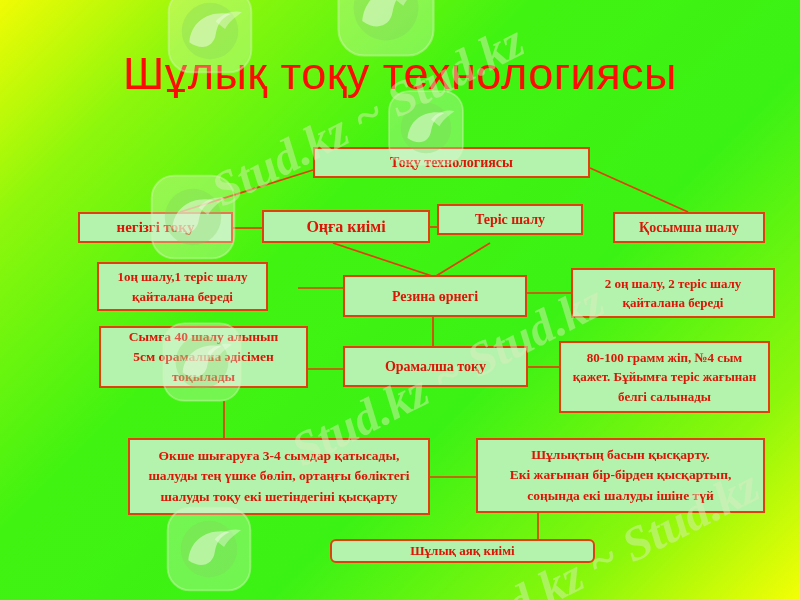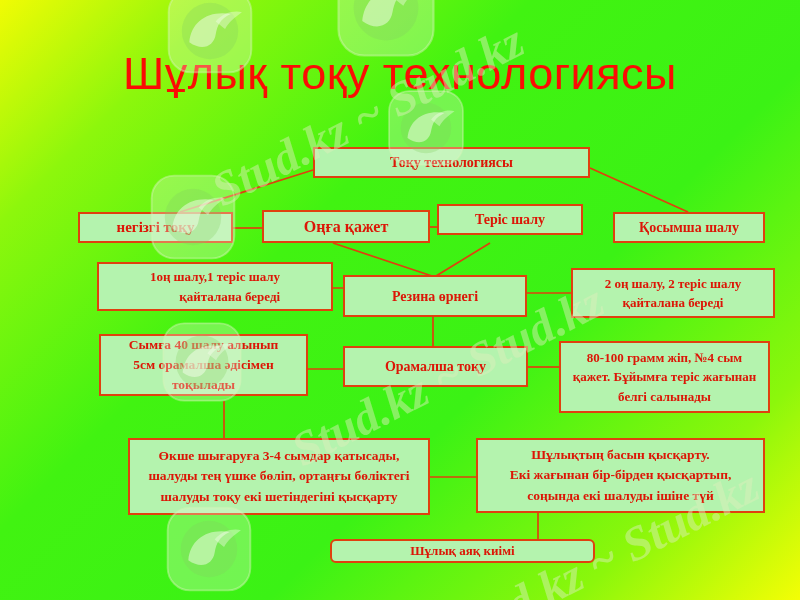--- a/index.html
+++ b/index.html
@@ -20,24 +20,24 @@
     display:flex;align-items:center;justify-content:center;
     text-align:center;white-space:pre-line;line-height:1.5;
     background:#b4f3ae;border:2px solid #e0400e;
     color:#dc1606;font-weight:bold;padding:1px 11px;
   }
   #node-root {left:313px;top:147px;width:277px;height:31px;font-size:14px;}
   #node-n1   {left:78px; top:212px;width:155px;height:31px;font-size:15px;}
   #node-n2   {left:262px;top:210px;width:168px;height:33px;font-size:16px;}
   #node-n3   {left:437px;top:204px;width:146px;height:31px;font-size:14px;}
   #node-n4   {left:613px;top:212px;width:152px;height:31px;font-size:14px;}
-  #node-n5   {left:97px; top:262px;width:236px;height:49px;font-size:13px;text-align:right;}
+  #node-n5   {left:97px; top:262px;width:171px;height:49px;font-size:13px;}
   #node-n6   {left:343px;top:275px;width:184px;height:42px;font-size:14px;}
   #node-n7   {left:571px;top:268px;width:204px;height:50px;font-size:13px;}
-  #node-n8   {left:99px; top:334px;width:209px;height:62px;font-size:13.5px;}
+  #node-n8   {left:99px; top:326px;width:209px;height:62px;font-size:13.5px;}
   #node-n9   {left:343px;top:346px;width:185px;height:41px;font-size:14px;}
   #node-n10  {left:559px;top:341px;width:211px;height:72px;font-size:13px;}
   #node-n11  {left:128px;top:438px;width:302px;height:77px;font-size:13.5px;}
   #node-n12  {left:476px;top:438px;width:289px;height:75px;font-size:13.5px;}
   #node-n13  {left:330px;top:539px;width:265px;height:24px;font-size:13px;border-radius:6px;}
   .wm{
     position:absolute;z-index:5;white-space:nowrap;pointer-events:none;
     font-family:"Liberation Serif",serif;font-style:italic;font-weight:bold;
     font-size:48px;color:rgba(219,238,186,0.48);
     transform:rotate(-27deg);transform-origin:left center;
@@ -73,21 +73,21 @@
     <line x1="433" y1="317" x2="433" y2="346"></line>
     <line x1="308" y1="369" x2="343" y2="369"></line>
     <line x1="528" y1="367" x2="559" y2="367"></line>
     <line x1="224" y1="401" x2="224" y2="438"></line>
     <line x1="430" y1="477" x2="476" y2="477"></line>
     <line x1="538" y1="513" x2="538" y2="539"></line>
   </svg>
 
   <div class="node" id="node-root">Тоқу технологиясы</div>
   <div class="node" id="node-n1">негізгі тоқу</div>
-  <div class="node" id="node-n2">Оңға қажет</div>
+  <div class="node" id="node-n2">Оңға киімі</div>
   <div class="node" id="node-n3">Теріс шалу</div>
   <div class="node" id="node-n4">Қосымша шалу</div>
   <div class="node" id="node-n5">1оң шалу,1 теріс шалу
 қайталана береді</div>
   <div class="node" id="node-n6">Резина өрнегі</div>
   <div class="node" id="node-n7">2 оң шалу, 2 теріс шалу
 қайталана береді</div>
   <div class="node" id="node-n8">Сымға 40 шалу алынып
 5см орамалша әдісімен
 тоқылады</div>

